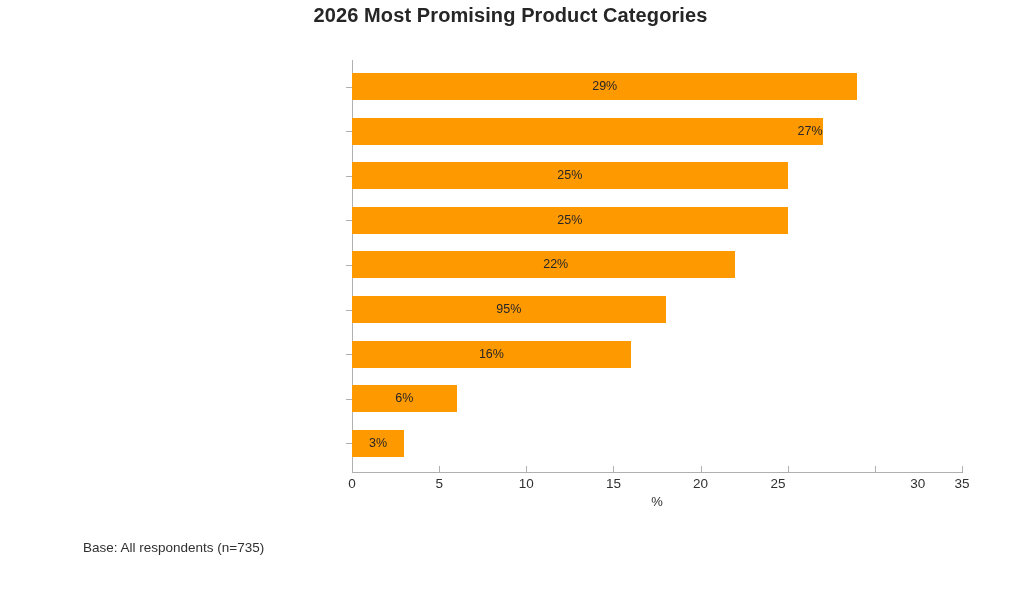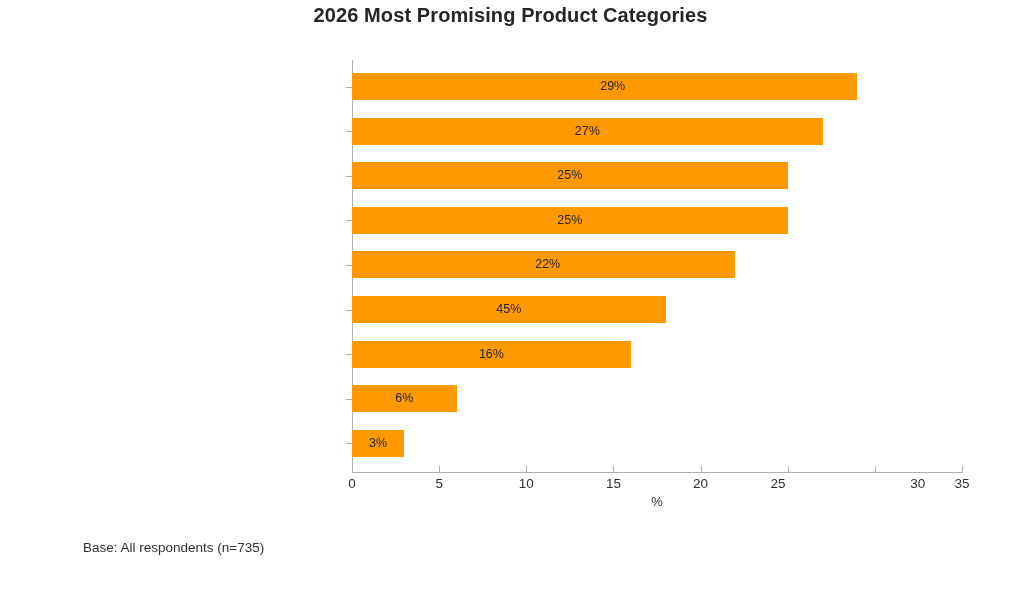--- a/index.html
+++ b/index.html
@@ -141,41 +141,41 @@
     <div class="y-tick" style="top: 220.3px;"></div>
     <div class="y-tick" style="top: 264.9px;"></div>
     <div class="y-tick" style="top: 309.5px;"></div>
     <div class="y-tick" style="top: 354.1px;"></div>
     <div class="y-tick" style="top: 398.7px;"></div>
     <div class="y-tick" style="top: 443.3px;"></div>
   </div>
 <div id="bars-layer">
     <div class="bar-row" style="top: 73px; left: 352px; width: 505.429px;">
       <div class="bar" style="width: 505.429px; background: rgb(255, 153, 0);"></div>
-      <div class="bar-value" style="left: 0px; width: 505.429px; padding-left: 8px;">29%</div>
+      <div class="bar-value" style="left: 0px; width: 505.429px;">29%</div>
     </div>
     <div class="bar-row" style="top: 117.6px; left: 352px; width: 470.571px;">
       <div class="bar" style="width: 470.571px; background: rgb(255, 153, 0);"></div>
-      <div class="bar-value" style="left: 0px; width: 470.571px;">27%</div>
+      <div class="bar-value" style="left: 0px; width: 470.571px; text-align: right;">27%</div>
     </div>
     <div class="bar-row" style="top: 162.2px; left: 352px; width: 435.714px;">
       <div class="bar" style="width: 435.714px; background: rgb(255, 153, 0);"></div>
       <div class="bar-value" style="left: 0px; width: 435.714px;">25%</div>
     </div>
     <div class="bar-row" style="top: 206.8px; left: 352px; width: 435.714px;">
       <div class="bar" style="width: 435.714px; background: rgb(255, 153, 0);"></div>
       <div class="bar-value" style="left: 0px; width: 435.714px;">25%</div>
     </div>
     <div class="bar-row" style="top: 251.4px; left: 352px; width: 383.429px;">
       <div class="bar" style="width: 383.429px; background: rgb(255, 153, 0);"></div>
-      <div class="bar-value" style="left: 4px; width: 383.429px;">22%</div>
+      <div class="bar-value" style="left: 12px; width: 383.429px;">22%</div>
     </div>
     <div class="bar-row" style="top: 296px; left: 352px; width: 313.714px;">
       <div class="bar" style="width: 313.714px; background: rgb(255, 153, 0);"></div>
-      <div class="bar-value" style="left: 0px; width: 313.714px;">45%</div>
+      <div class="bar-value" style="left: 0px; width: 313.714px;">95%</div>
     </div>
     <div class="bar-row" style="top: 340.6px; left: 352px; width: 277px;">
       <div class="bar" style="width: 278.857px; background: rgb(255, 153, 0);"></div>
       <div class="bar-value" style="left: 0px; width: 278.857px;">16%</div>
     </div>
     <div class="bar-row" style="top: 385.2px; left: 352px; width: 104.571px;">
       <div class="bar" style="width: 104.571px; background: rgb(255, 153, 0);"></div>
       <div class="bar-value" style="left: 0px; width: 104.571px;">6%</div>
     </div>
     <div class="bar-row" style="top: 429.8px; left: 352px; width: 52.2857px;">

